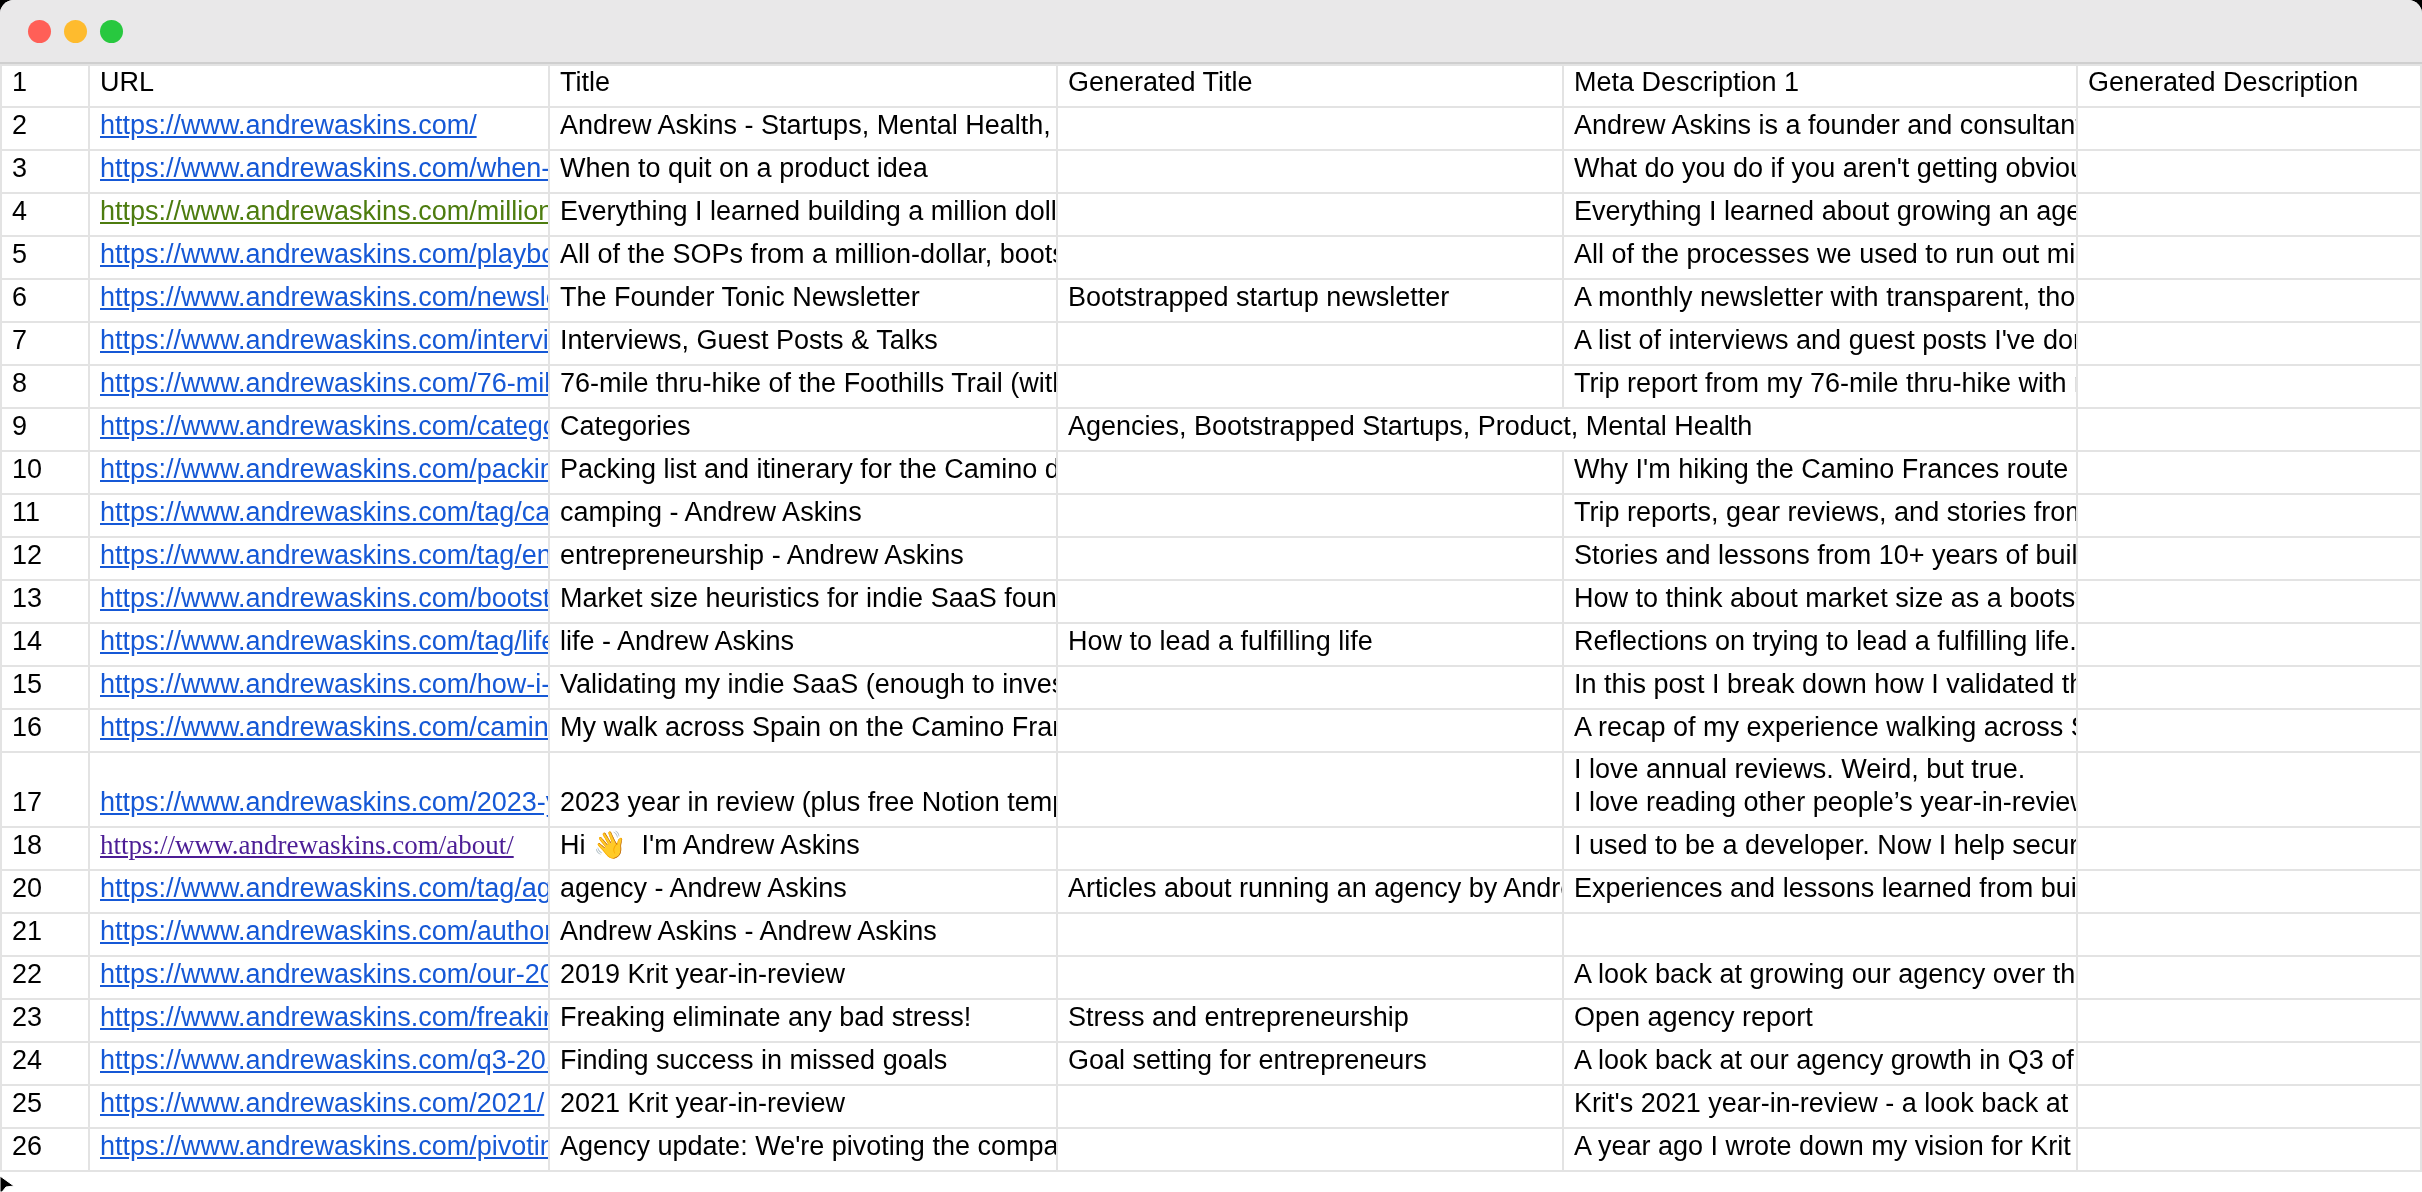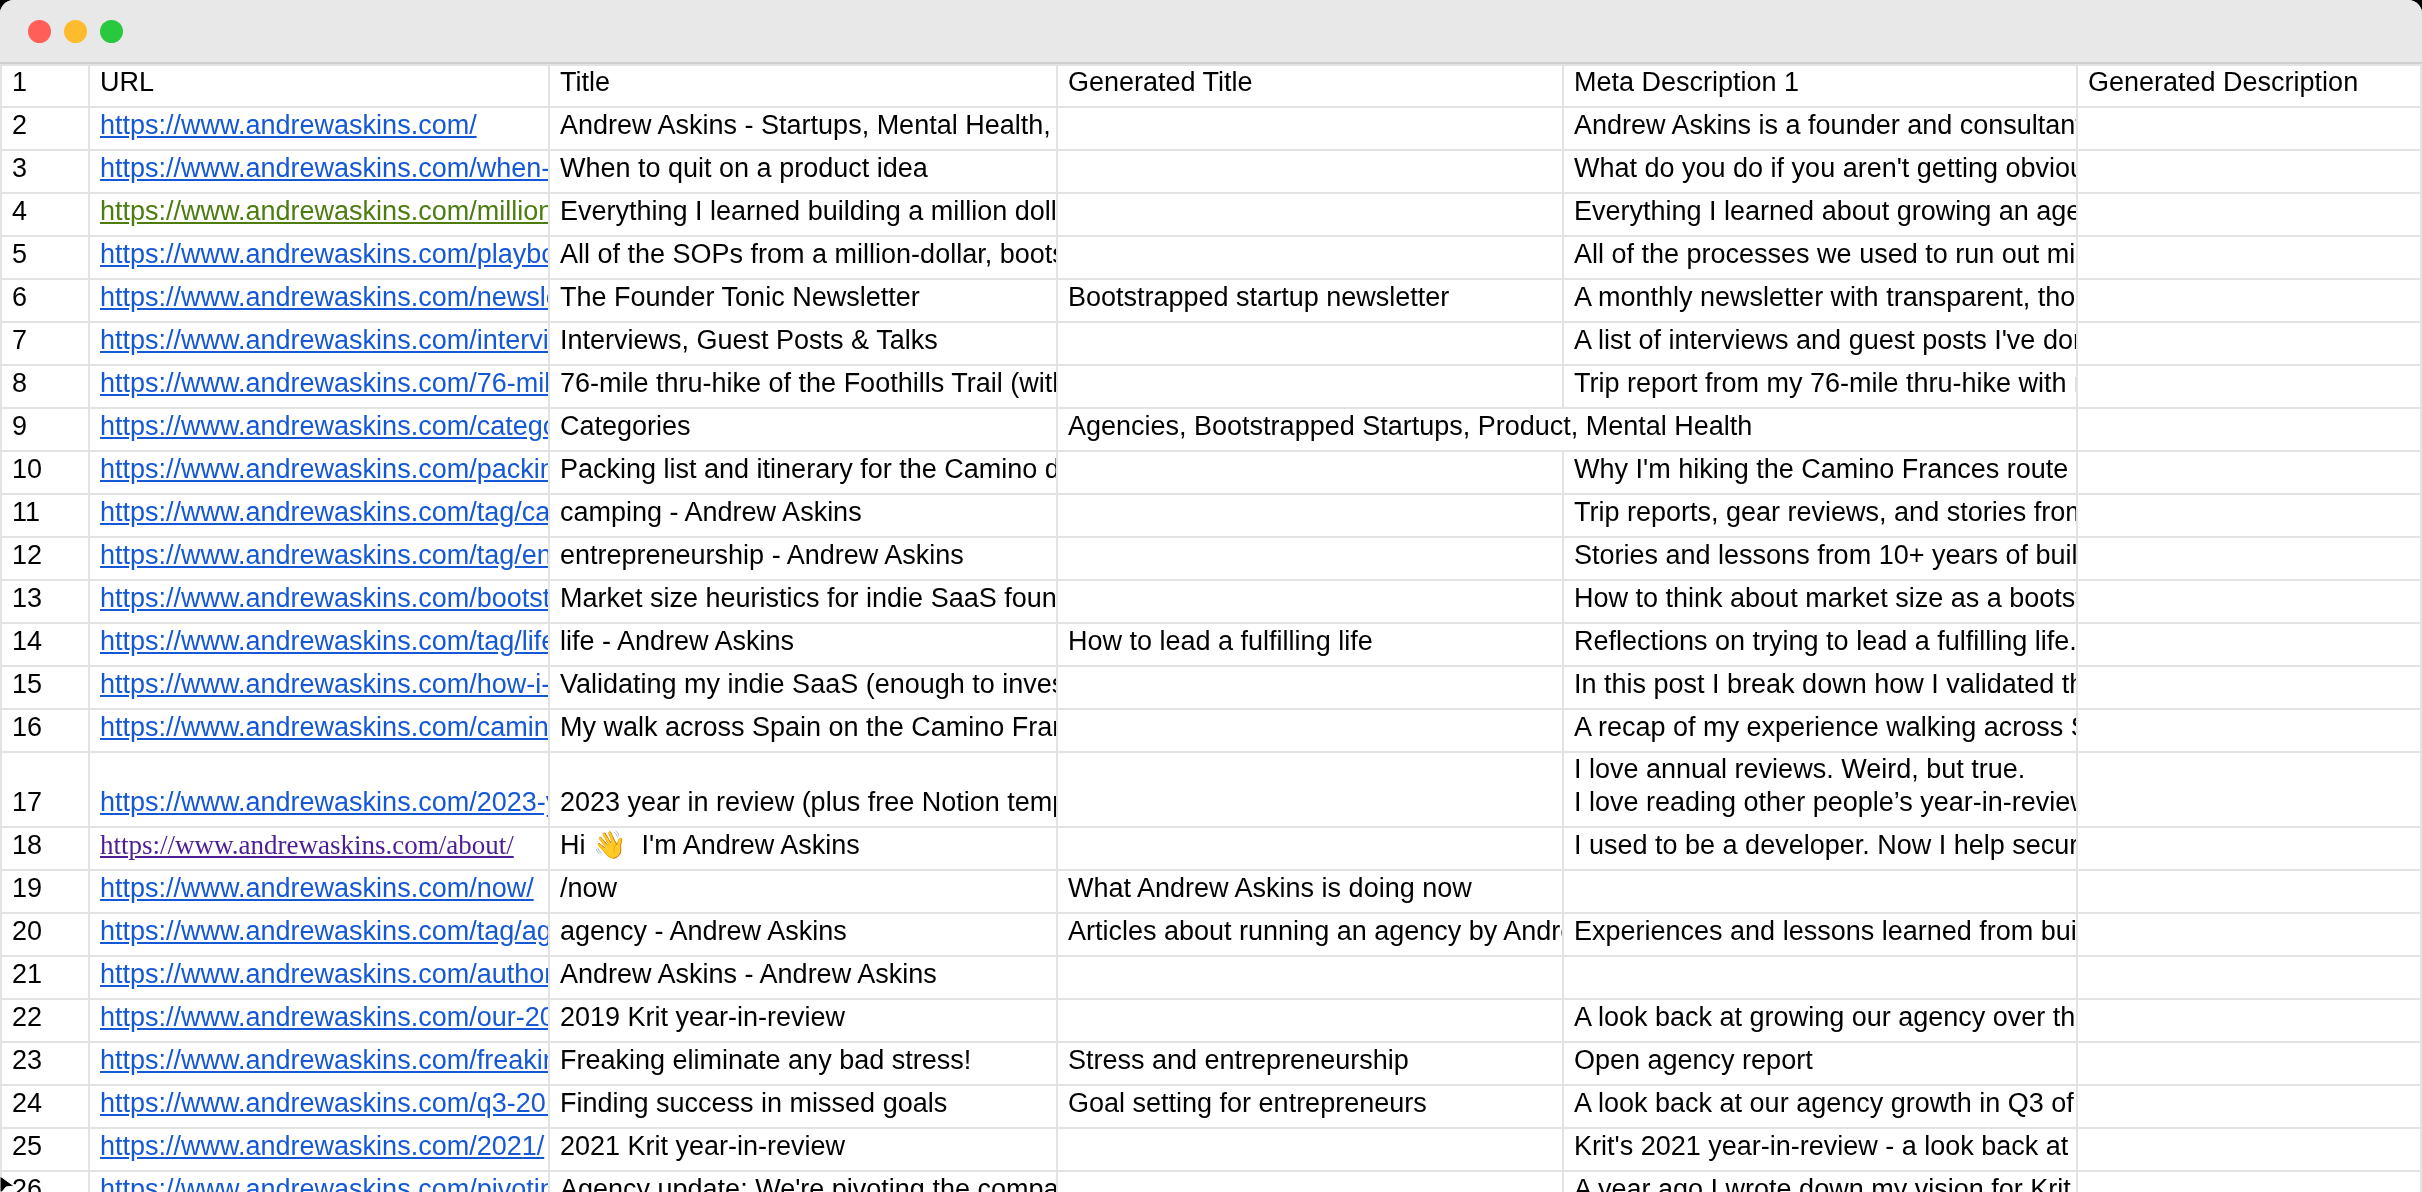--- a/index.html
+++ b/index.html
@@ -211,28 +211,20 @@
         </tr>
         <tr class="data">
           <td class="rownum">18</td>
           <td class="url"><a style="color: #4c1d95; font-family: Liberation Serif, serif;">https://www.andrewaskins.com/about/</a></td>
           <td>Hi 👋  I'm Andrew Askins</td>
           <td></td>
           <td>I used to be a developer. Now I help securi</td>
           <td></td>
         </tr>
         <tr class="data">
-          <td class="rownum">19</td>
-          <td class="url"><a style="color: rgb(21, 88, 214);">https://www.andrewaskins.com/now/</a></td>
-          <td>/now</td>
-          <td>What Andrew Askins is doing now</td>
-          <td></td>
-          <td></td>
-        </tr>
-        <tr class="data">
           <td class="rownum">20</td>
           <td class="url"><a style="color: rgb(21, 88, 214);">https://www.andrewaskins.com/tag/age</a></td>
           <td>agency - Andrew Askins</td>
           <td>Articles about running an agency by Andre</td>
           <td>Experiences and lessons learned from buil</td>
           <td></td>
         </tr>
         <tr class="data">
           <td class="rownum">21</td>
           <td class="url"><a style="color: rgb(21, 88, 214);">https://www.andrewaskins.com/author</a></td>

